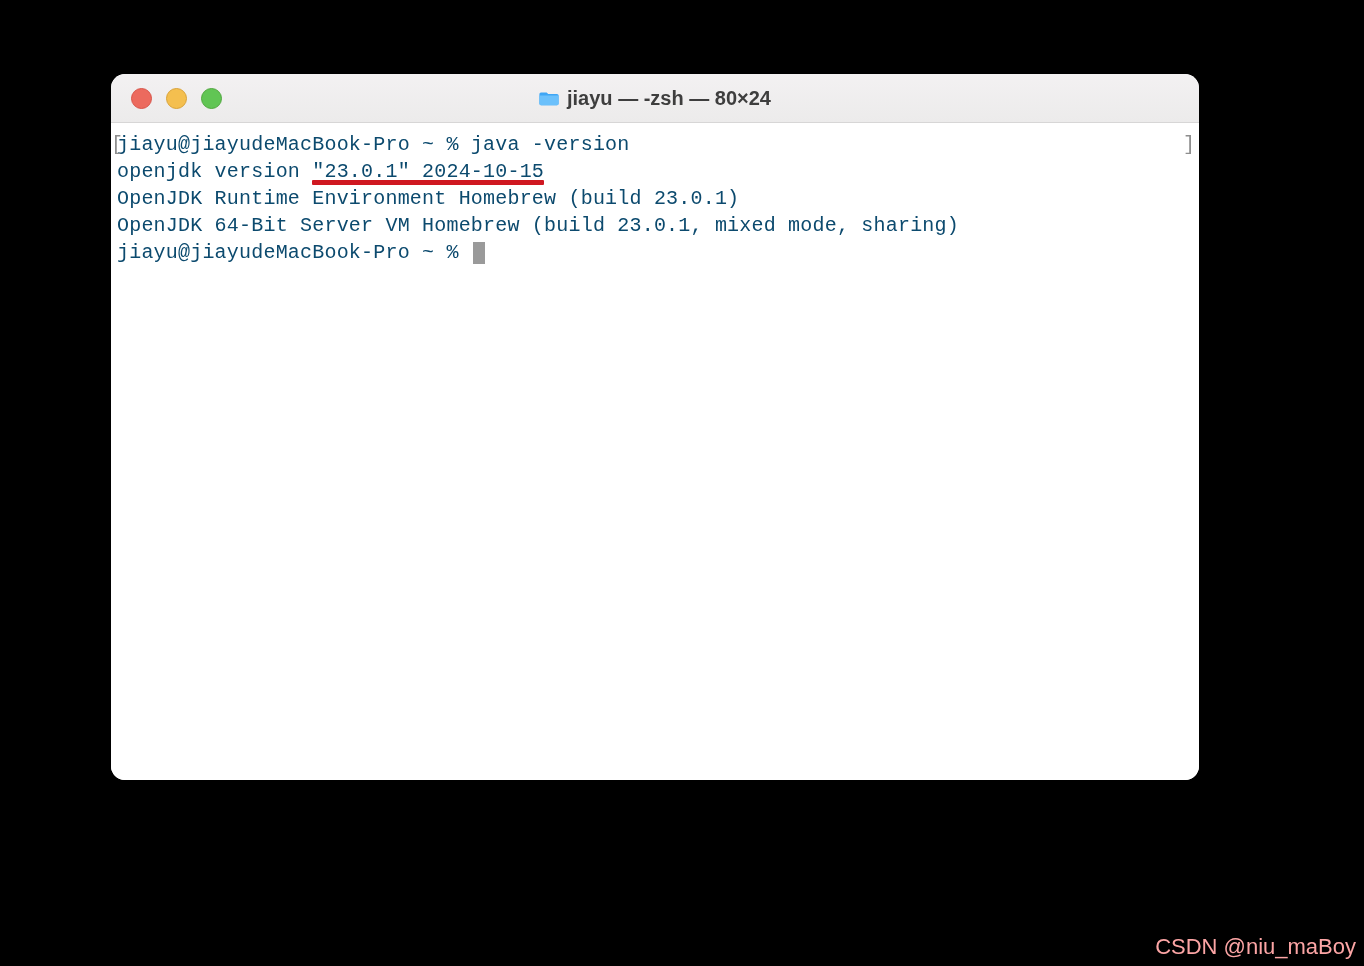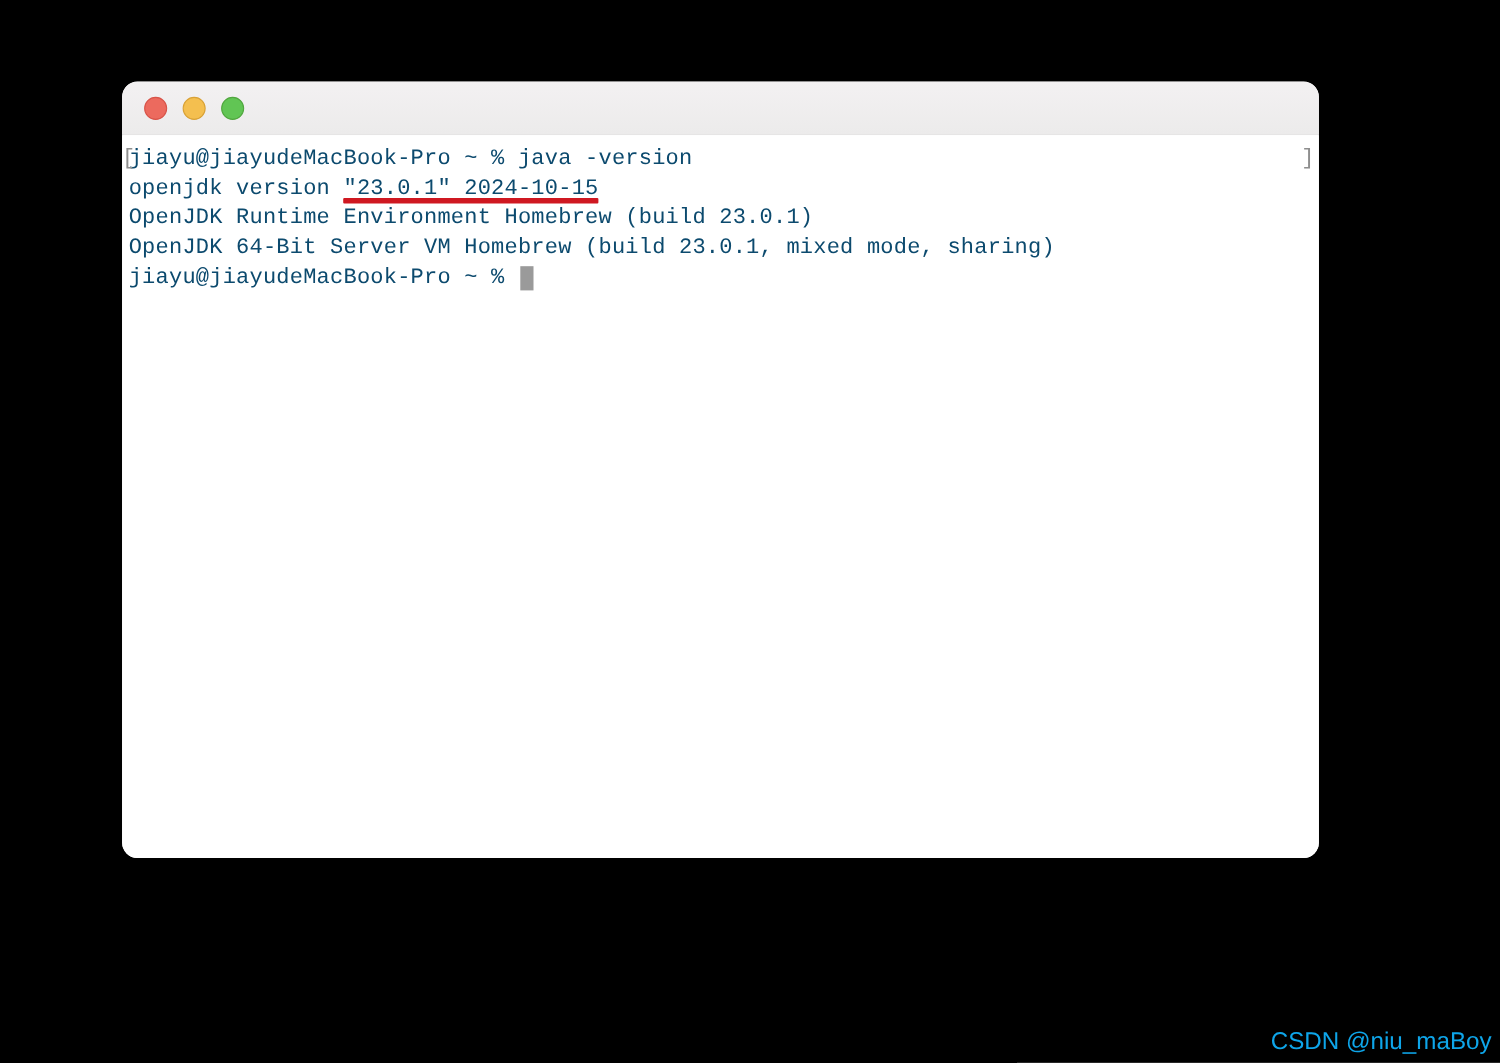--- a/index.html
+++ b/index.html
@@ -113,35 +113,44 @@
   .red-underline {
     position: absolute;
     height: 5px;
     background: #cf1821;
     border-radius: 1px;
   }
   .watermark {
     position: absolute;
     right: 8px;
     bottom: 6px;
-    color: #0ea5e9;
+    color: #fca5a5;
     font-size: 22px;
     font-family: -apple-system, BlinkMacSystemFont, "Segoe UI", Helvetica, Arial, sans-serif;
   }
 </style>
 </head>
 <body>
 
 <div class="window">
 
   <div class="titlebar">
     <div class="traffic-lights">
       <div class="tl tl-close"></div>
       <div class="tl tl-minimize"></div>
       <div class="tl tl-zoom"></div>
+    </div>
+    <div class="title-center">
+      <span class="folder">
+        <svg viewBox="0 0 24 20" width="20" height="16">
+          <path d="M2 3 h7 l2 2 h11 a2 2 0 0 1 2 2 v10 a2 2 0 0 1 -2 2 H2 a2 2 0 0 1 -2 -2 V5 a2 2 0 0 1 2 -2 z" fill="#3fa6f5"></path>
+          <path d="M0 7 h24 v10 a2 2 0 0 1 -2 2 H2 a2 2 0 0 1 -2 -2 z" fill="#6bc0fb"></path>
+        </svg>
+      </span>
+      <span class="title-text">jiayu — -zsh — 80×24</span>
     </div>
   </div>
 
   <div class="term-body">
     <span class="bracket-left">[</span>
     <span class="bracket-right">]</span>
 
 <pre class="term-pre" id="term-pre">jiayu@jiayudeMacBook-Pro ~ % java -version
 openjdk version "23.0.1" 2024-10-15
 OpenJDK Runtime Environment Homebrew (build 23.0.1)

